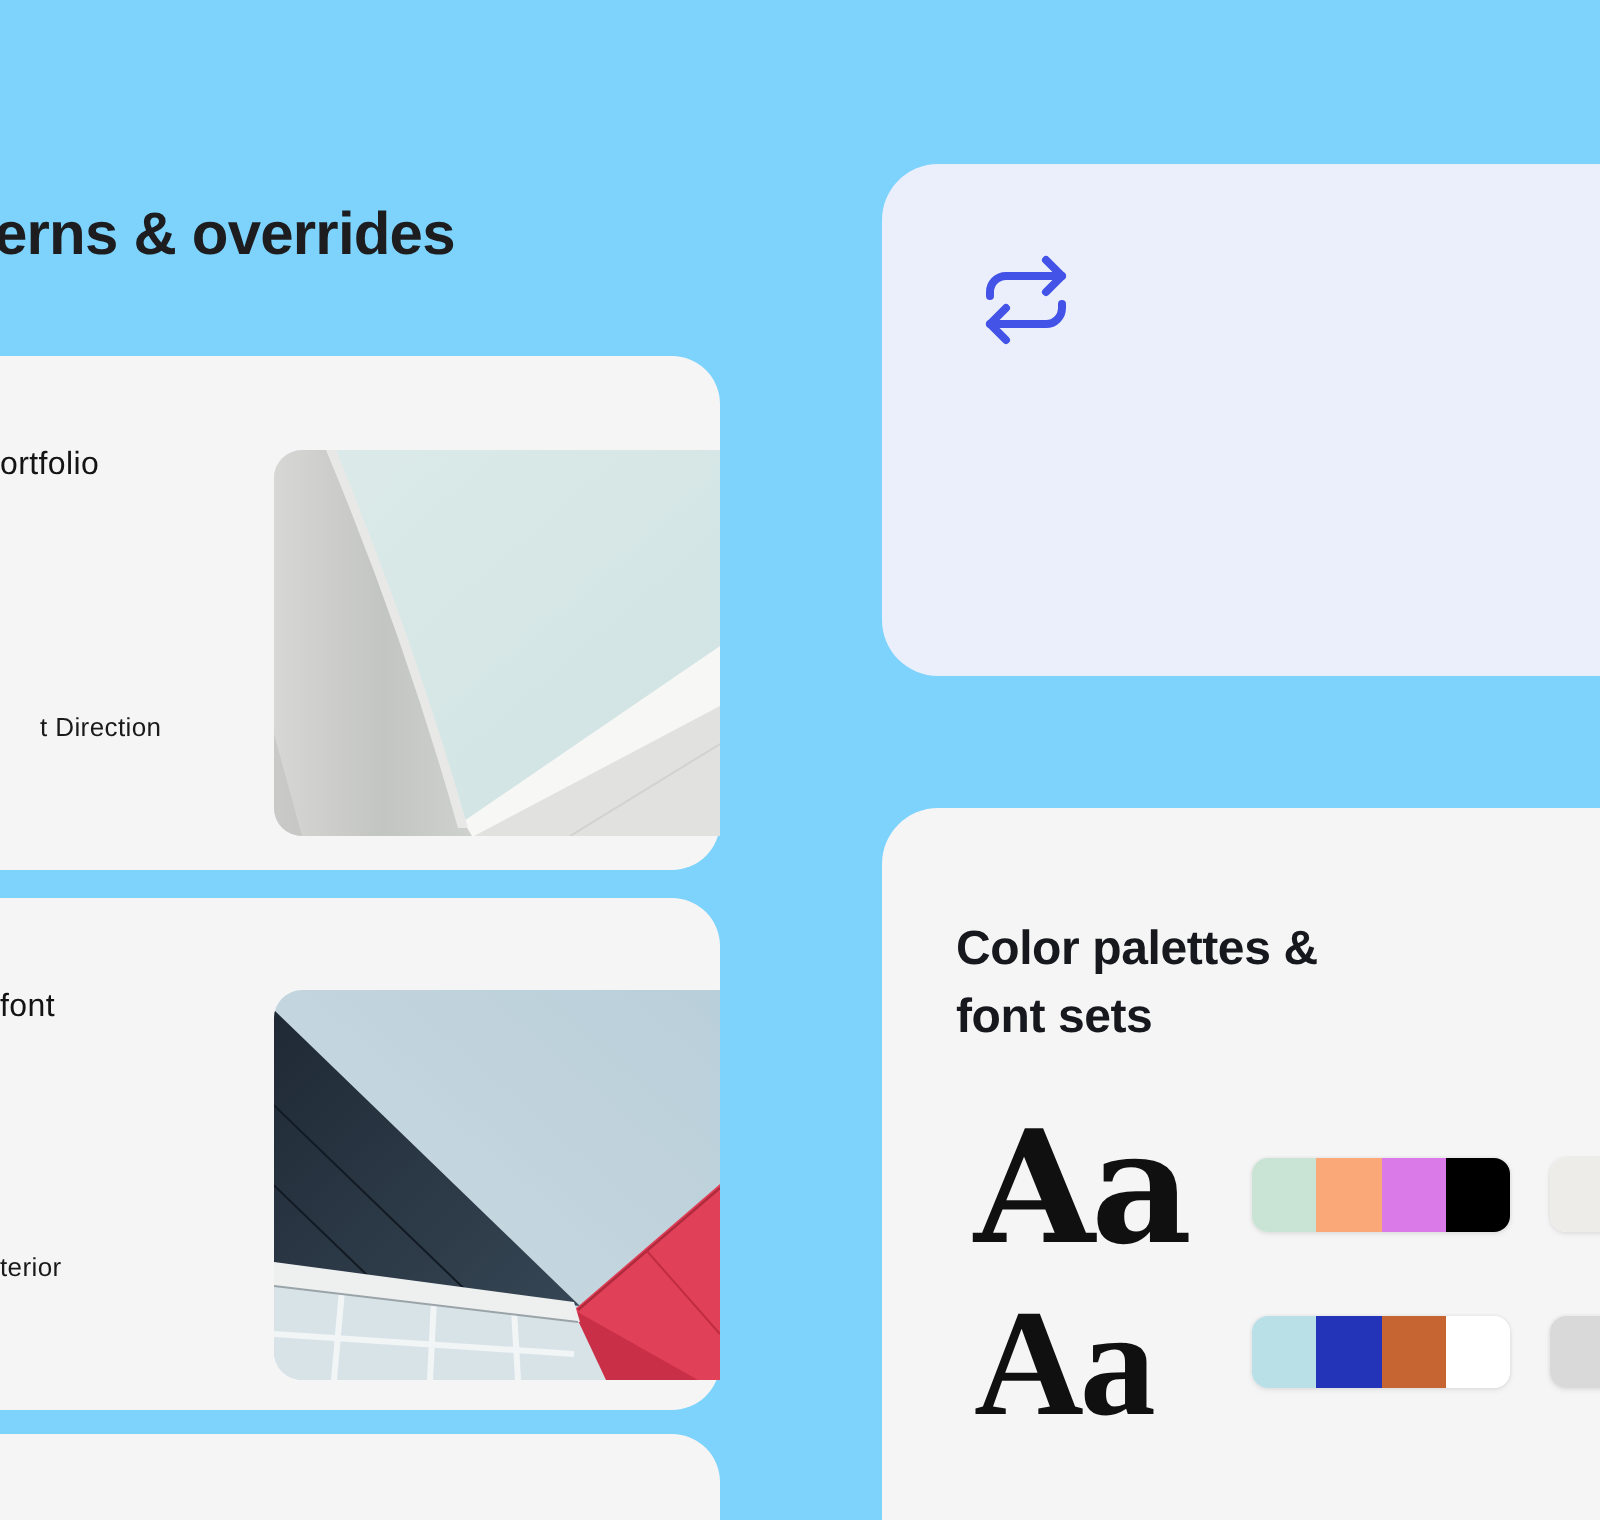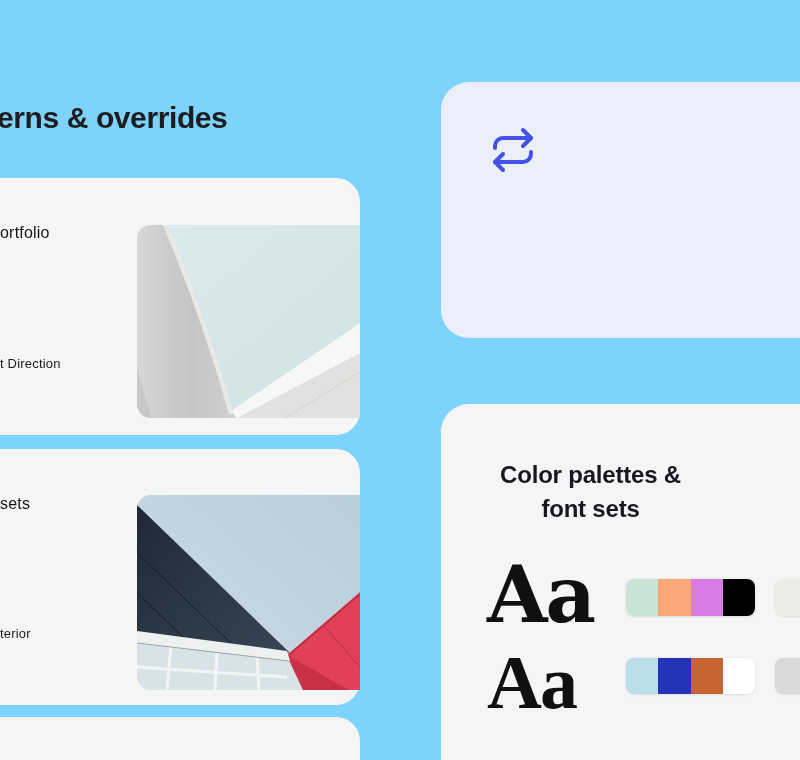--- a/index.html
+++ b/index.html
@@ -19,38 +19,38 @@
   #card-portfolio{top:178px;height:257px;}
   #card-studio{top:449px;height:256px;}
   #card-bottom{top:717px;height:120px;}
 
   .card-title{position:absolute;left:40px;font-size:16px;font-weight:500;color:#141414;
     letter-spacing:0.2px;line-height:26px;white-space:nowrap;}
   #card-portfolio .card-title{top:42px;}
   #card-studio .card-title{top:42px;}
   .card-tag{position:absolute;left:40px;font-size:13px;font-weight:400;color:#1a1a1a;
     letter-spacing:0.2px;white-space:nowrap;}
-  #card-portfolio .card-tag{top:178px;}
+  #card-portfolio .card-tag{top:178px;padding-left:20px;}
   #card-studio .card-tag{top:177px;}
 
   .card-photo{position:absolute;left:177px;overflow:hidden;border-radius:14px 0 0 14px;}
   #card-portfolio .card-photo{top:47px;width:223px;height:193px;}
   #card-studio .card-photo{top:46px;width:223px;height:195px;}
   .card-photo svg{display:block;}
 
   
   .card-right{left:441px;width:480px;border-radius:28px;}
   #card-rollback{top:82px;height:256px;}
   #card-palettes{top:404px;height:400px;}
 
   .feature-icon{position:absolute;left:48px;top:44px;width:48px;height:48px;}
   .feature-title{position:absolute;left:47px;top:146px;width:275px;font-size:25px;
     font-weight:700;color:#16181d;letter-spacing:-0.2px;line-height:34px;}
-  .palette-title{position:absolute;left:47px;top:54px;width:205px;font-size:24px;
-    font-weight:700;color:#16181d;letter-spacing:-0.2px;line-height:34px;text-align:center;}
+  .palette-title{position:absolute;left:37px;top:54px;width:205px;font-size:24px;
+    font-weight:700;color:#16181d;letter-spacing:-0.2px;line-height:34px;}
 
   
   .specimen{position:absolute;left:46px;color:#101010;line-height:1;font-weight:bold;}
   #specimen-1{top:152px;font-family:"DejaVu Serif", serif;font-size:78px;letter-spacing:-2px;}
   #specimen-2{top:240px;font-family:"Liberation Serif", serif;font-size:76px;letter-spacing:-2px;}
 
   
   .palette{position:absolute;display:flex;overflow:hidden;border-radius:8px;
     box-shadow:0 1px 3px rgba(0,0,0,0.08), 0 0 0 1px rgba(0,0,0,0.02);}
   #palette-1{left:185px;top:175px;width:129px;height:37px;}
@@ -87,21 +87,21 @@
         <line x1="148" y1="193" x2="223" y2="147" stroke="#d2d2d0" stroke-width="1"></line>
         <polygon points="223,98 223,128 100,193 84,193" fill="#f7f7f5"></polygon>
         <path d="M0,0 L30,0 Q70,98 96,188 L99,193 L0,193 Z" fill="url(#col1)"></path>
         <path d="M26,0 L31,0 Q71,98 97,189 L92,189 Q66,96 26,0 Z" fill="#e8e9e7"></path>
         <path d="M0,142 L14,193 L0,193 Z" fill="#bcbcba" opacity="0.5"></path>
       </svg>
     </div>
   </div>
 
   <div class="card card-left" id="card-studio">
-    <div class="card-title">sets</div>
+    <div class="card-title">font</div>
     <div class="card-tag">terior</div>
     <div class="card-photo">
       <svg width="223" height="195" viewBox="0 0 223 195">
         <defs>
           <linearGradient id="sky2" x1="1" y1="0" x2="0" y2="1">
             <stop offset="0" stop-color="#b9cfda"></stop>
             <stop offset="1" stop-color="#cddbe2"></stop>
           </linearGradient>
           <linearGradient id="navy" x1="0" y1="0" x2="1" y2="1">
             <stop offset="0" stop-color="#1f2935"></stop>

